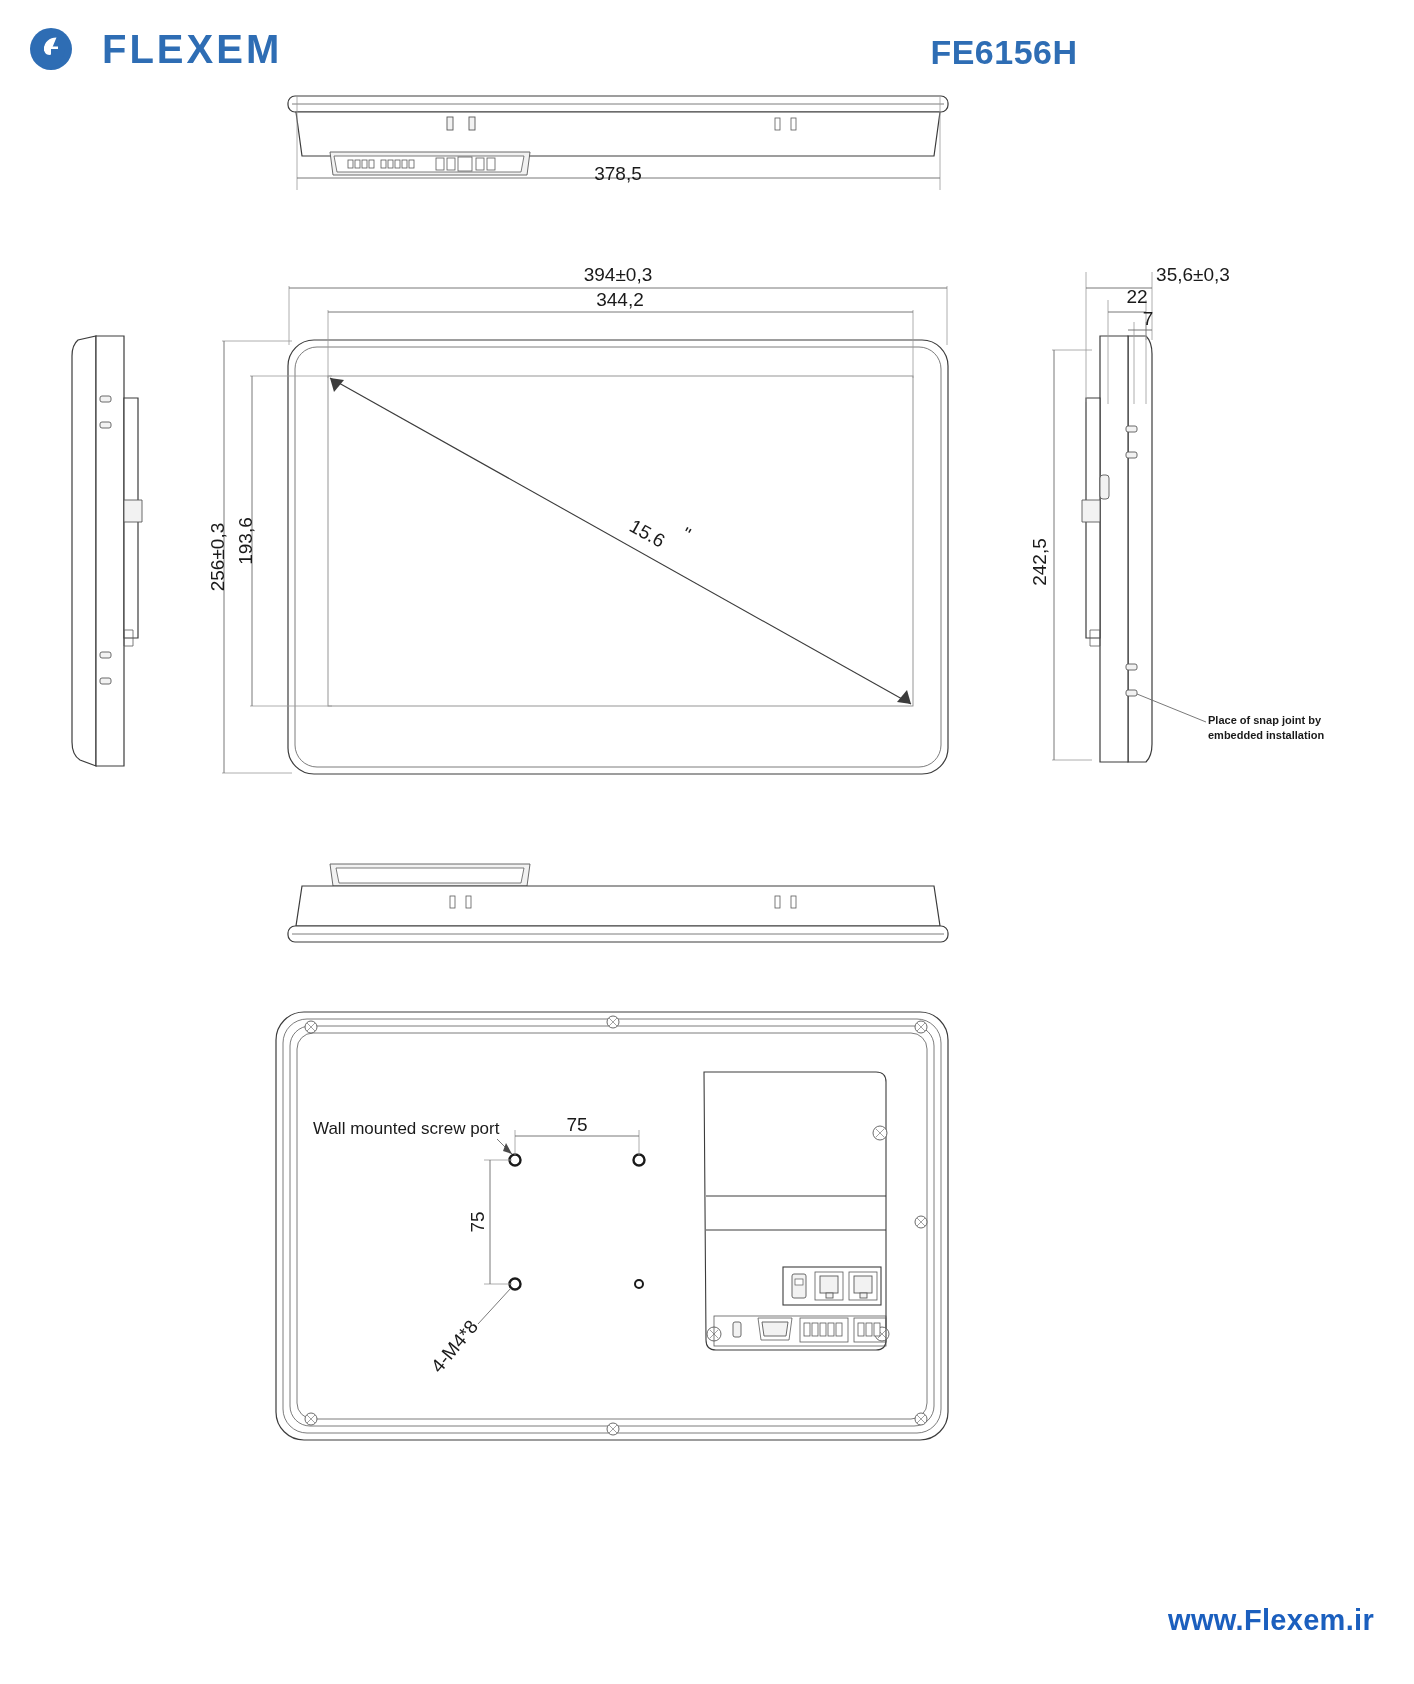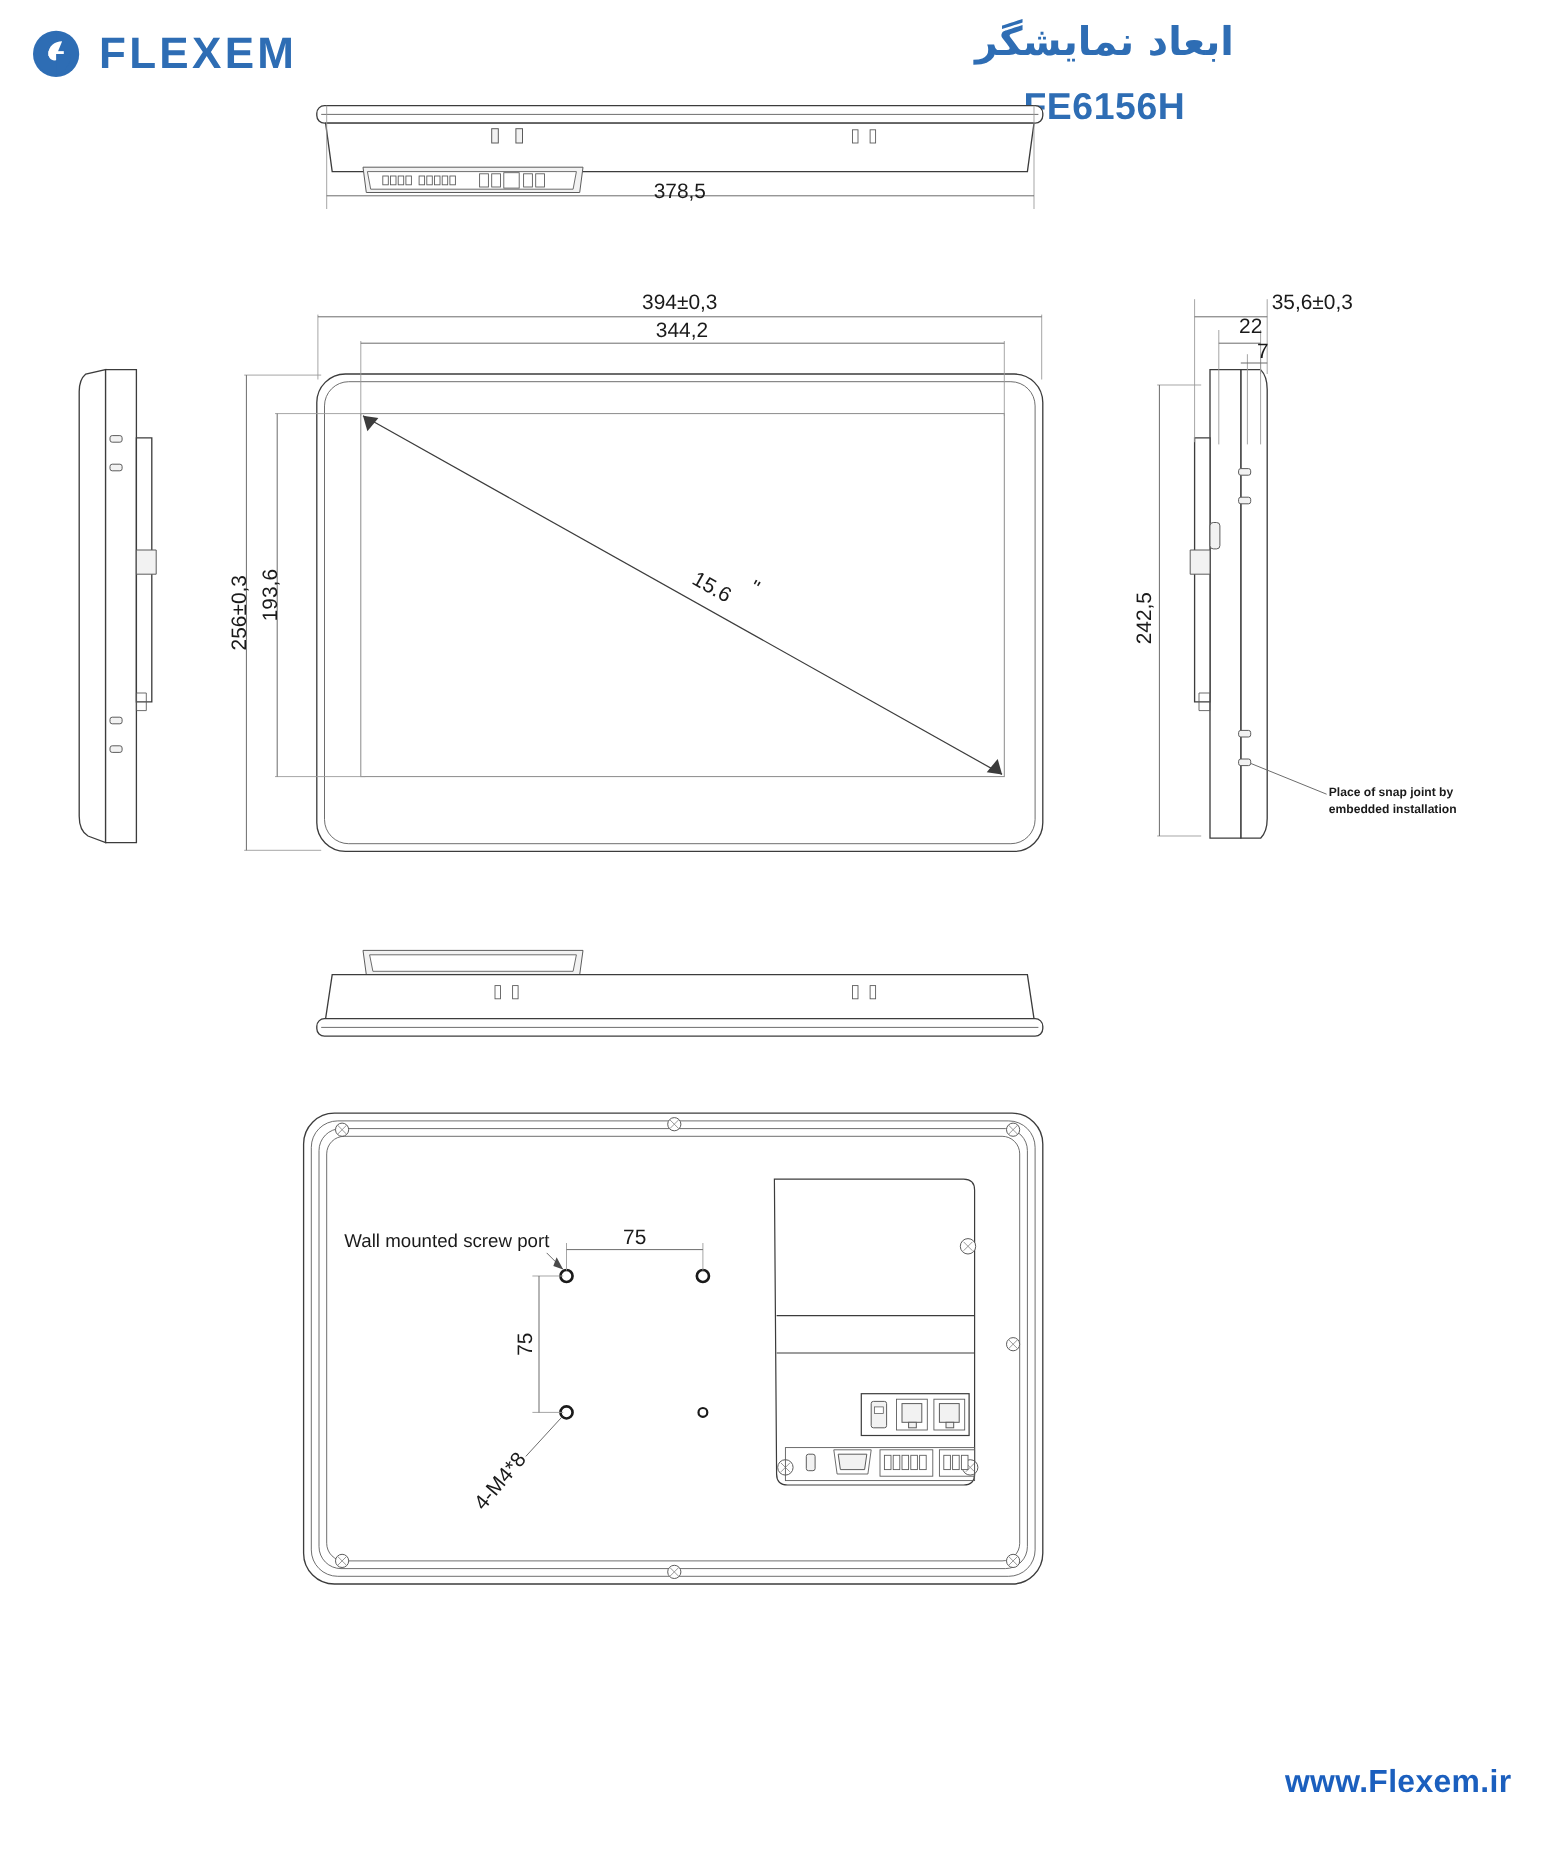--- a/index.html
+++ b/index.html
@@ -1,20 +1,20 @@
 <!DOCTYPE html>
 <html><head>
 <meta charset="utf-8">
 <style>
   html,body{margin:0;padding:0;background:#ffffff;}
   body{width:1414px;height:1684px;position:relative;font-family:"Liberation Sans",sans-serif;color:#1a1a1a;overflow:hidden;}
   .page{position:absolute;inset:0;}
 
   
-  .logo-wrap{position:absolute;left:28px;top:26px;display:flex;align-items:center;gap:16px;}
+  .logo-wrap{position:absolute;left:28px;top:26px;display:flex;align-items:center;gap:28px;}
   .logo-mark{width:46px;height:46px;flex:0 0 auto;}
   .logo-text{font-size:40px;font-weight:700;letter-spacing:3px;color:#2e6db4;line-height:1;}
 
   .hdr-right{position:absolute;right:210px;top:16px;text-align:center;width:400px;}
   .hdr-fa{font-size:36px;font-weight:700;color:#2e6db4;direction:rtl;line-height:1.25;
           font-family:"DejaVu Sans","Liberation Sans",sans-serif;}
   .hdr-model{font-size:34px;font-weight:700;color:#2e6db4;letter-spacing:.5px;line-height:1.2;margin-top:16px;}
 
   
   svg.dwg{position:absolute;left:0;top:0;width:1414px;height:1684px;}
@@ -47,21 +47,20 @@
         <path d="M28.5 11.5c-7 0-12.5 4.8-12.5 11.2 0 3.6 2.2 6.2 5.4 6.2 2.6 0 4.3-1.5 4.3-3.6 0-1.8-1.2-3-3-3-1.3 0-2.2.7-2.2 1.8 0 .9.6 1.5 1.5 1.5.6 0 1-.3 1-.8" fill="#ffffff"></path>
         <rect x="16" y="20.5" width="14" height="4.4" fill="#ffffff"></rect>
         <path d="M23 23h13.4A19 19 0 0 1 23 42z" fill="#2e6db4"></path>
         <path d="M23 23h11.5a17.5 17.5 0 0 1-11.5 6.4z" fill="#ffffff" opacity="0"></path>
       </svg>
     </span>
     <span class="logo-text">FLEXEM</span>
   </div>
 
   <div class="hdr-right">
-    <div class="hdr-fa">ابعاد نمایشگر</div>
     <div class="hdr-model">FE6156H</div>
   </div>
 
   <svg class="dwg" viewBox="0 0 1414 1684">
 
     <g>
 
       <rect x="288" y="96" width="660" height="16" rx="7" class="body-fill"></rect>
       <line x1="292" y1="104" x2="944" y2="104" class="ln-t"></line>
 

